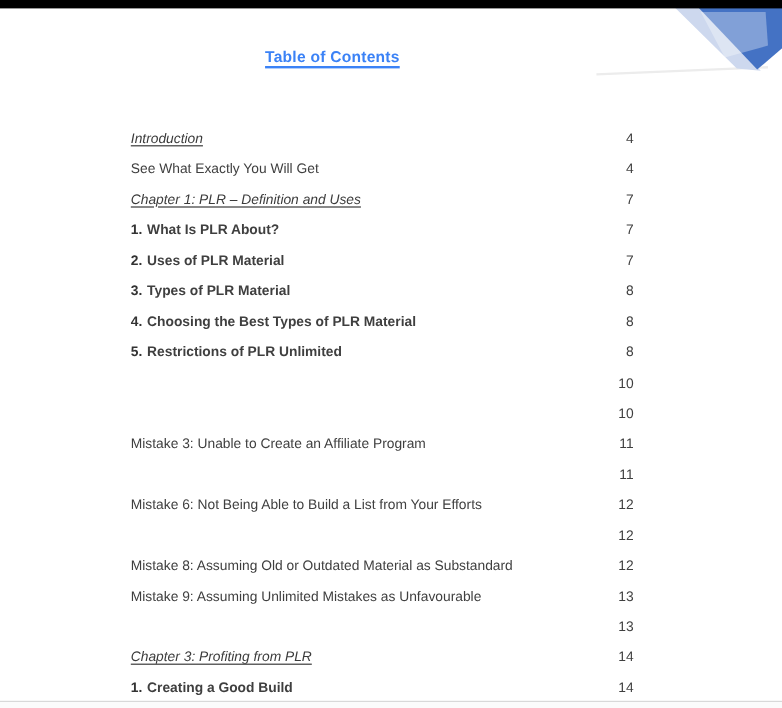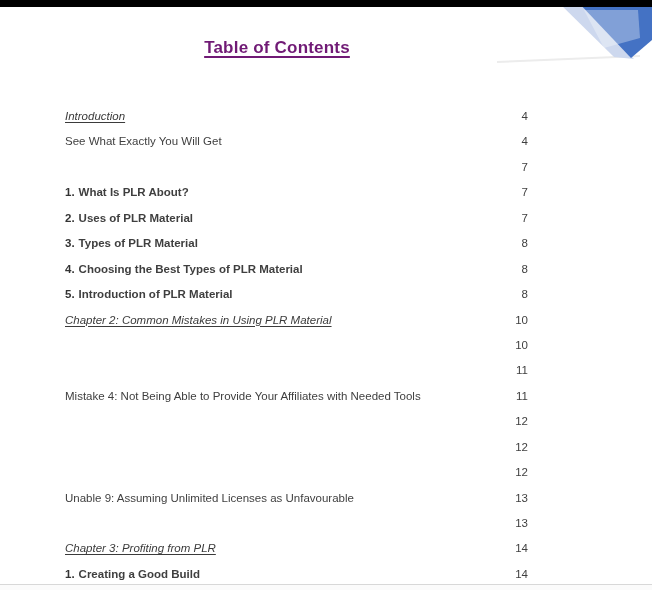--- a/index.html
+++ b/index.html
@@ -13,31 +13,31 @@
   .top-bar{
     position:absolute;top:0;left:0;width:652px;height:7px;
     background:#000000;z-index:30;
   }
   .corner-decoration{
     position:absolute;top:0;right:0;width:160px;height:95px;z-index:10;
   }
   .page-title{
     position:absolute;top:37px;left:0;width:554px;
     margin:0;text-align:center;
-    font-size:17px;font-weight:700;color:#701a75;
+    font-size:13px;font-weight:700;color:#3b82f6;
     text-decoration:underline;text-underline-offset:3px;text-decoration-thickness:1.5px;
     line-height:22px;letter-spacing:0.2px;
   }
   .toc-list{
     position:absolute;top:104px;left:0;width:652px;
   }
   .toc-row{
     position:relative;height:25.45px;line-height:25.45px;
     padding-left:65px;box-sizing:border-box;
-    font-size:11.5px;color:#3f3f3f;white-space:nowrap;
+    font-size:11.5px;color:#3f3f3f;white-space:nowrap;margin-left:44px;
   }
   .toc-row.sub{}
   .toc-row .entry-num{font-weight:700;color:#333333;}
   .toc-row.numbered .entry-label{margin-left:4px;font-weight:bold;}
   .toc-row.chapter .entry-label{
     font-style:italic;text-decoration:underline;text-underline-offset:2px;color:#3b3b3b;
   }
   .toc-row .entry-page{
     position:absolute;right:124px;top:0;height:25.45px;line-height:25.45px;
     font-size:11.5px;color:#3f3f3f;font-style:normal;font-weight:400;
@@ -70,73 +70,73 @@
   <div class="toc-list">
       <div class="toc-row chapter">
     <span class="entry-num"></span><span class="entry-label">Introduction</span>
     <span class="entry-page">4</span>
   </div>
       <div class="toc-row sub">
     <span class="entry-num"></span><span class="entry-label">See What Exactly You Will Get</span>
     <span class="entry-page">4</span>
   </div>
       <div class="toc-row chapter">
-    <span class="entry-num"></span>
+    <span class="entry-num"></span><span class="entry-label">Chapter 1: PLR – Definition and Uses</span>
     <span class="entry-page">7</span>
   </div>
       <div class="toc-row numbered">
     <span class="entry-num">1.</span><span class="entry-label">What Is PLR About?</span>
     <span class="entry-page">7</span>
   </div>
       <div class="toc-row numbered">
     <span class="entry-num">2.</span><span class="entry-label">Uses of PLR Material</span>
     <span class="entry-page">7</span>
   </div>
       <div class="toc-row numbered">
     <span class="entry-num">3.</span><span class="entry-label">Types of PLR Material</span>
     <span class="entry-page">8</span>
   </div>
       <div class="toc-row numbered">
     <span class="entry-num">4.</span><span class="entry-label">Choosing the Best Types of PLR Material</span>
     <span class="entry-page">8</span>
   </div>
       <div class="toc-row numbered">
-    <span class="entry-num">5.</span><span class="entry-label">Introduction of PLR Material</span>
+    <span class="entry-num">5.</span><span class="entry-label">Restrictions of PLR Unlimited</span>
     <span class="entry-page">8</span>
   </div>
       <div class="toc-row chapter">
-    <span class="entry-num"></span><span class="entry-label">Chapter 2: Common Mistakes in Using PLR Material</span>
+    <span class="entry-num"></span>
     <span class="entry-page">10</span>
   </div>
       <div class="toc-row sub">
     <span class="entry-num"></span>
     <span class="entry-page">10</span>
   </div>
       <div class="toc-row sub">
+    <span class="entry-num"></span><span class="entry-label">Mistake 3: Unable to Create an Affiliate Program</span>
+    <span class="entry-page">11</span>
+  </div>
+      <div class="toc-row sub">
     <span class="entry-num"></span>
     <span class="entry-page">11</span>
   </div>
       <div class="toc-row sub">
-    <span class="entry-num"></span><span class="entry-label">Mistake 4: Not Being Able to Provide Your Affiliates with Needed Tools</span>
-    <span class="entry-page">11</span>
-  </div>
-      <div class="toc-row sub">
-    <span class="entry-num"></span>
+    <span class="entry-num"></span><span class="entry-label">Mistake 6: Not Being Able to Build a List from Your Efforts</span>
     <span class="entry-page">12</span>
   </div>
       <div class="toc-row sub">
     <span class="entry-num"></span>
     <span class="entry-page">12</span>
   </div>
       <div class="toc-row sub">
-    <span class="entry-num"></span>
+    <span class="entry-num"></span><span class="entry-label">Mistake 8: Assuming Old or Outdated Material as Substandard</span>
     <span class="entry-page">12</span>
   </div>
       <div class="toc-row sub">
-    <span class="entry-num"></span><span class="entry-label">Unable 9: Assuming Unlimited Licenses as Unfavourable</span>
+    <span class="entry-num"></span><span class="entry-label">Mistake 9: Assuming Unlimited Mistakes as Unfavourable</span>
     <span class="entry-page">13</span>
   </div>
       <div class="toc-row sub">
     <span class="entry-num"></span>
     <span class="entry-page">13</span>
   </div>
       <div class="toc-row chapter">
     <span class="entry-num"></span><span class="entry-label">Chapter 3: Profiting from PLR</span>
     <span class="entry-page">14</span>
   </div>

